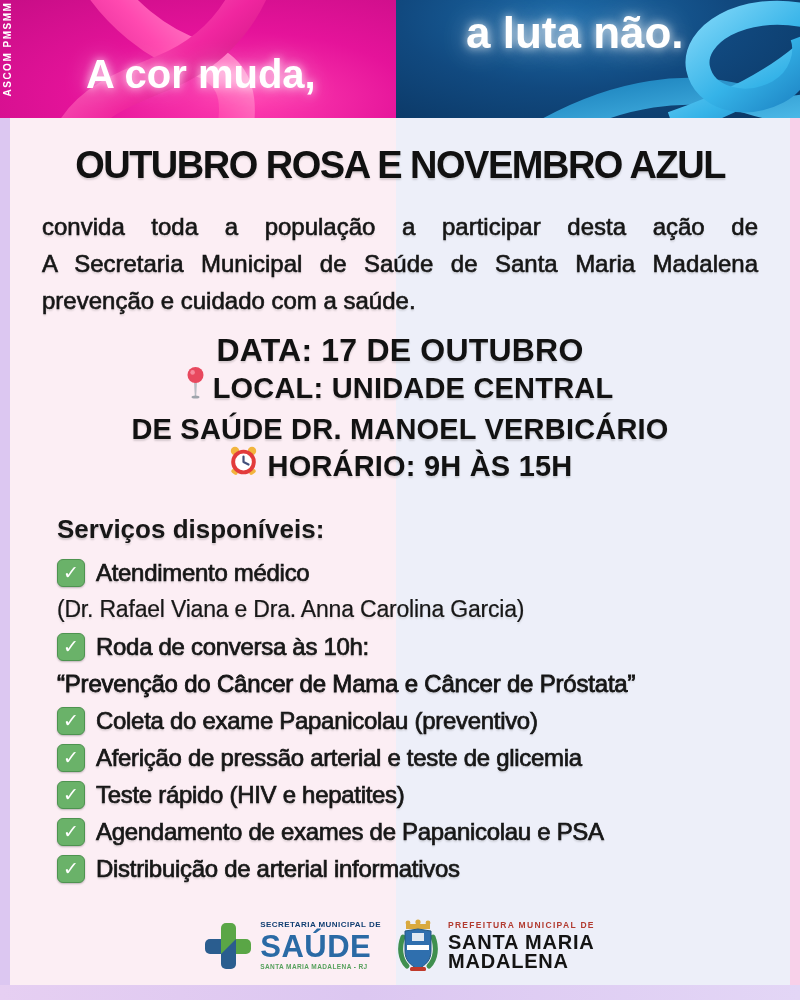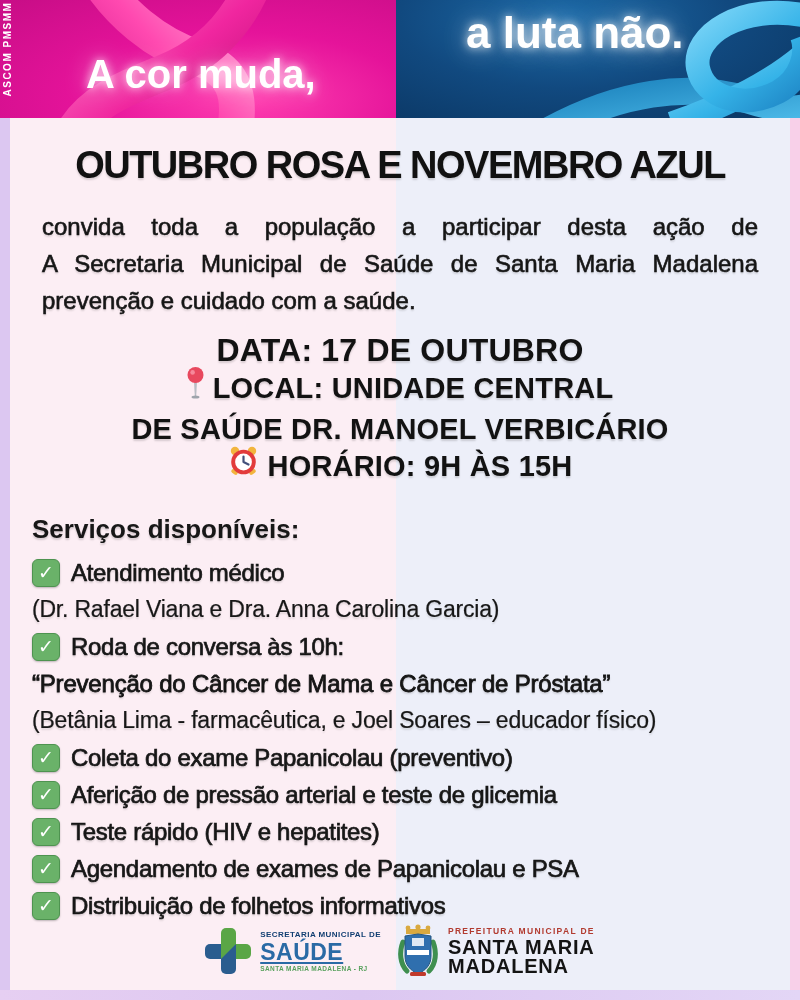--- a/index.html
+++ b/index.html
@@ -30,21 +30,21 @@
     -webkit-text-stroke:.6px #161616;text-shadow:0 2px 2px rgba(0,0,0,.14);}
   .line-justify{text-align:justify;text-align-last:justify;}
   .line-left{text-align:left;}
 
   .event{margin-top:13px;text-align:center;font-weight:bold;color:#121212;
     text-shadow:0 2px 2px rgba(0,0,0,.15);}
   .event-line{font-size:29px;line-height:37px;letter-spacing:.2px;}
   .event-line.data{font-size:32px;}
   .inl-icon{display:inline-block;vertical-align:middle;margin-right:9px;position:relative;top:-2px;}
 
-  .services{margin:24px 22px 0;}
+  .services{margin:24px 47px 0;}
   .svc-heading{font-size:26px;font-weight:bold;line-height:34px;margin-bottom:8px;
     text-shadow:0 2px 2px rgba(0,0,0,.16);}
   .svc-line{display:flex;align-items:center;gap:11px;line-height:37px;white-space:nowrap;}
   .svc-text{font-size:24px;-webkit-text-stroke:.7px #161616;letter-spacing:-.3px;
     text-shadow:0 2px 2px rgba(0,0,0,.14);}
   .svc-note{font-size:23px;-webkit-text-stroke:.2px #161616;letter-spacing:-.2px;
     text-shadow:0 2px 2px rgba(0,0,0,.12);}
   .svc-quote{font-size:24px;-webkit-text-stroke:.8px #111;letter-spacing:-.2px;
     text-shadow:0 2px 2px rgba(0,0,0,.15);}
   .check{flex:0 0 auto;width:26px;height:26px;border-radius:6px;background:#6ab269;
@@ -56,21 +56,21 @@
   .logo{display:flex;align-items:center;gap:9px;}
   .cross{position:relative;width:46px;height:46px;}
   .cross span{position:absolute;display:block;}
   .arm-top{left:16px;top:0;width:15px;height:19px;background:#5aa646;border-radius:5px 5px 0 0;}
   .arm-right{left:27px;top:16px;width:19px;height:15px;background:#5aa646;border-radius:0 5px 5px 0;}
   .arm-bottom{left:16px;top:27px;width:15px;height:19px;background:#2a5d8f;border-radius:0 0 5px 5px;}
   .arm-left{left:0;top:16px;width:19px;height:15px;background:#2a5d8f;border-radius:5px 0 0 5px;}
   .arm-center{left:16px;top:16px;width:15px;height:15px;background:linear-gradient(135deg,#5aa646 49%,#2a5d8f 51%);}
   .saude-text{display:flex;flex-direction:column;line-height:1;}
   .saude-l1{font-size:8px;font-weight:bold;color:#123f72;letter-spacing:.45px;}
-  .saude-l2{font-size:23px;font-weight:bold;color:#2a6aa5;letter-spacing:.5px;margin:2px 0 2px;text-decoration:underline;}
+  .saude-l2{font-size:31px;font-weight:bold;color:#2a6aa5;letter-spacing:.5px;margin:2px 0 2px;}
   .saude-l3{font-size:6.5px;font-weight:bold;color:#57a15d;letter-spacing:.4px;}
   .city-text{display:flex;flex-direction:column;line-height:1;}
   .city-l1{font-size:8.5px;font-weight:bold;color:#b23b30;letter-spacing:1.3px;margin-bottom:3px;}
   .city-l2,.city-l3{font-size:20px;font-weight:bold;color:#141414;letter-spacing:.8px;line-height:19px;}
 
   .bottom-strip{flex:0 0 15px;background:linear-gradient(90deg,#e6cff2,#dcc7f1 45%,#e3d6f6);}
 </style>
 </head>
 <body>
 
@@ -169,41 +169,38 @@
         <span class="svc-note">(Dr. Rafael Viana e Dra. Anna Carolina Garcia)</span>
       </div>
       <div class="svc-line">
         <span class="check">✓</span>
         <span class="svc-text">Roda de conversa às 10h:</span>
       </div>
       <div class="svc-line">
         <span class="svc-quote">“Prevenção do Câncer de Mama e Câncer de Próstata”</span>
       </div>
       <div class="svc-line">
-        <span class="svc-note">(Betânia Lima - farmacêutica, e Joel Soares – educador físico)</span>
-      </div>
-      <div class="svc-line">
         <span class="check">✓</span>
         <span class="svc-text">Coleta do exame Papanicolau (preventivo)</span>
       </div>
       <div class="svc-line">
         <span class="check">✓</span>
         <span class="svc-text">Aferição de pressão arterial e teste de glicemia</span>
       </div>
       <div class="svc-line">
         <span class="check">✓</span>
         <span class="svc-text">Teste rápido (HIV e hepatites)</span>
       </div>
       <div class="svc-line">
         <span class="check">✓</span>
         <span class="svc-text">Agendamento de exames de Papanicolau e PSA</span>
       </div>
       <div class="svc-line">
         <span class="check">✓</span>
-        <span class="svc-text">Distribuição de folhetos informativos</span>
+        <span class="svc-text">Distribuição de arterial informativos</span>
       </div>
     </div>
 
     <div class="footer">
       <div class="logo">
         <div class="cross">
           <span class="arm-top"></span>
             <span class="arm-right"></span>
           <span class="arm-bottom"></span>
             <span class="arm-left"></span>

